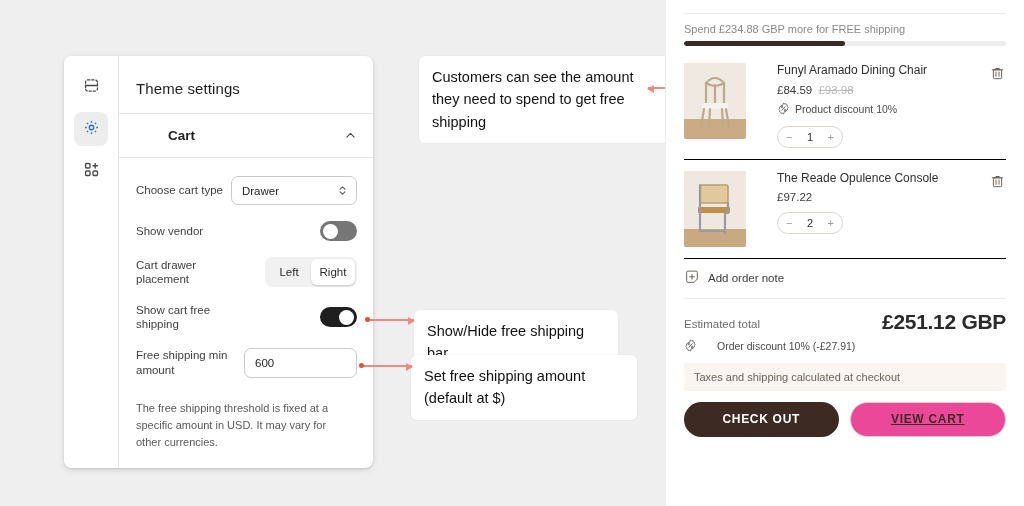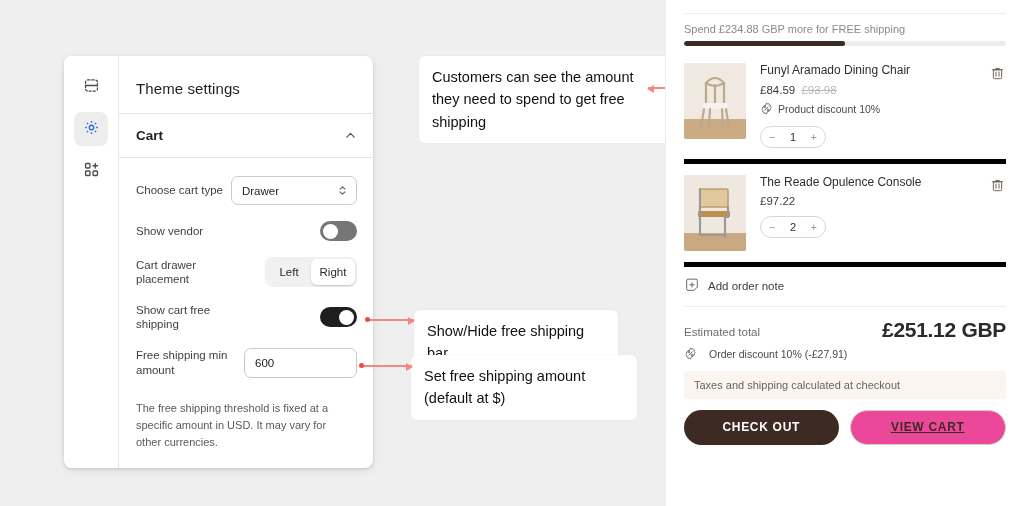--- a/index.html
+++ b/index.html
@@ -39,21 +39,21 @@
   .panel-body { flex: 1; display: flex; flex-direction: column; min-width: 0; }
   .panel-title {
     font-size: 15px; font-weight: normal; color: #1f1f1f;
     padding: 24px 0 16px 17px; border-bottom: 1px solid #e6e6e6;
     letter-spacing: .1px;
   }
   .section-head {
     display: flex; align-items: center; justify-content: space-between;
     padding: 14px 16px 14px 17px; border-bottom: 1px solid #e6e6e6;
   }
-  .section-head .t { font-size: 13.5px; font-weight: bold; color: #1f1f1f; }
+  .section-head .t { font-size: 13.5px; font-weight: bold; color: #1f1f1f; margin-left: 32px; }
   .chev { color: #4b4b4b; display:flex; }
 
   .fields { padding: 18px 16px 0 17px; }
   .row {
     display: flex; align-items: center; justify-content: space-between;
     margin-bottom: 16px; gap: 8px;
   }
   .row .lbl {
     font-size: 11.5px; color: #3f3f3f; line-height: 1.25; flex: 0 0 auto;
     max-width: 100px;
@@ -135,21 +135,21 @@
 
   .ship-block { margin-top: 13px; border-top: 1px solid #ededed; padding-top: 9px; }
   .ship-text { font-size: 11px; color: #8a8a8a; }
   .progress-track {
     margin-top: 6px; height: 5px; border-radius: 3px; background: #ededed;
     overflow: hidden;
   }
   .progress-fill { height: 100%; background: #3a2a22; border-radius: 3px; }
 
   .items { margin-top: 6px; }
-  .item { display: flex; padding: 11px 0; border-bottom: 5px solid #000000; position: relative; }
+  .item { display: flex; padding: 11px 0; border-bottom: 1px solid #000000; position: relative; gap: 17px; }
   .thumb {
     width: 62px; height: 76px; flex: 0 0 62px; border-radius: 2px; overflow: hidden;
     background: #efe7de;
   }
   .thumb svg { display: block; width: 100%; height: 100%; }
   .item-info { flex: 1; padding-left: 14px; min-width: 0; }
   .item-name { font-size: 12px; color: #2f2f2f; line-height: 1.3; }
   .price-line { margin-top: 5px; font-size: 11.5px; color: #3a3a3a; }
   .price-old { color: #b8b8b8; text-decoration: line-through; margin-left: 3px; }
   .discount-line {
@@ -168,21 +168,21 @@
   .note-row {
     display: flex; align-items: center; gap: 8px; padding: 10px 0 11px;
     border-bottom: 1px solid #ededed; font-size: 11.5px; color: #3d3d3d;
   }
 
   .totals { padding-top: 11px; }
   .total-row { display: flex; align-items: flex-end; justify-content: space-between; }
   .total-label { font-size: 11.5px; color: #6d6d6d; padding-bottom: 4px; }
   .total-value { font-size: 21px; font-weight: bold; color: #2b2b2b; letter-spacing: -.3px; }
   .order-discount {
-    margin-top: 5px; display: flex; align-items: center; gap: 12px;
+    margin-top: 5px; display: flex; align-items: center; gap: 20px;
     font-size: 10.5px; color: #4a4a4a;
   }
   .tax-note {
     margin-top: 9px; background: #faf5f1; border-radius: 3px;
     padding: 8px 10px; font-size: 11px; color: #6d6258;
   }
   .cta-row { margin-top: 11px; display: flex; gap: 11px; }
   .btn {
     flex: 1; height: 35px; border-radius: 20px; display: flex;
     align-items: center; justify-content: center;

